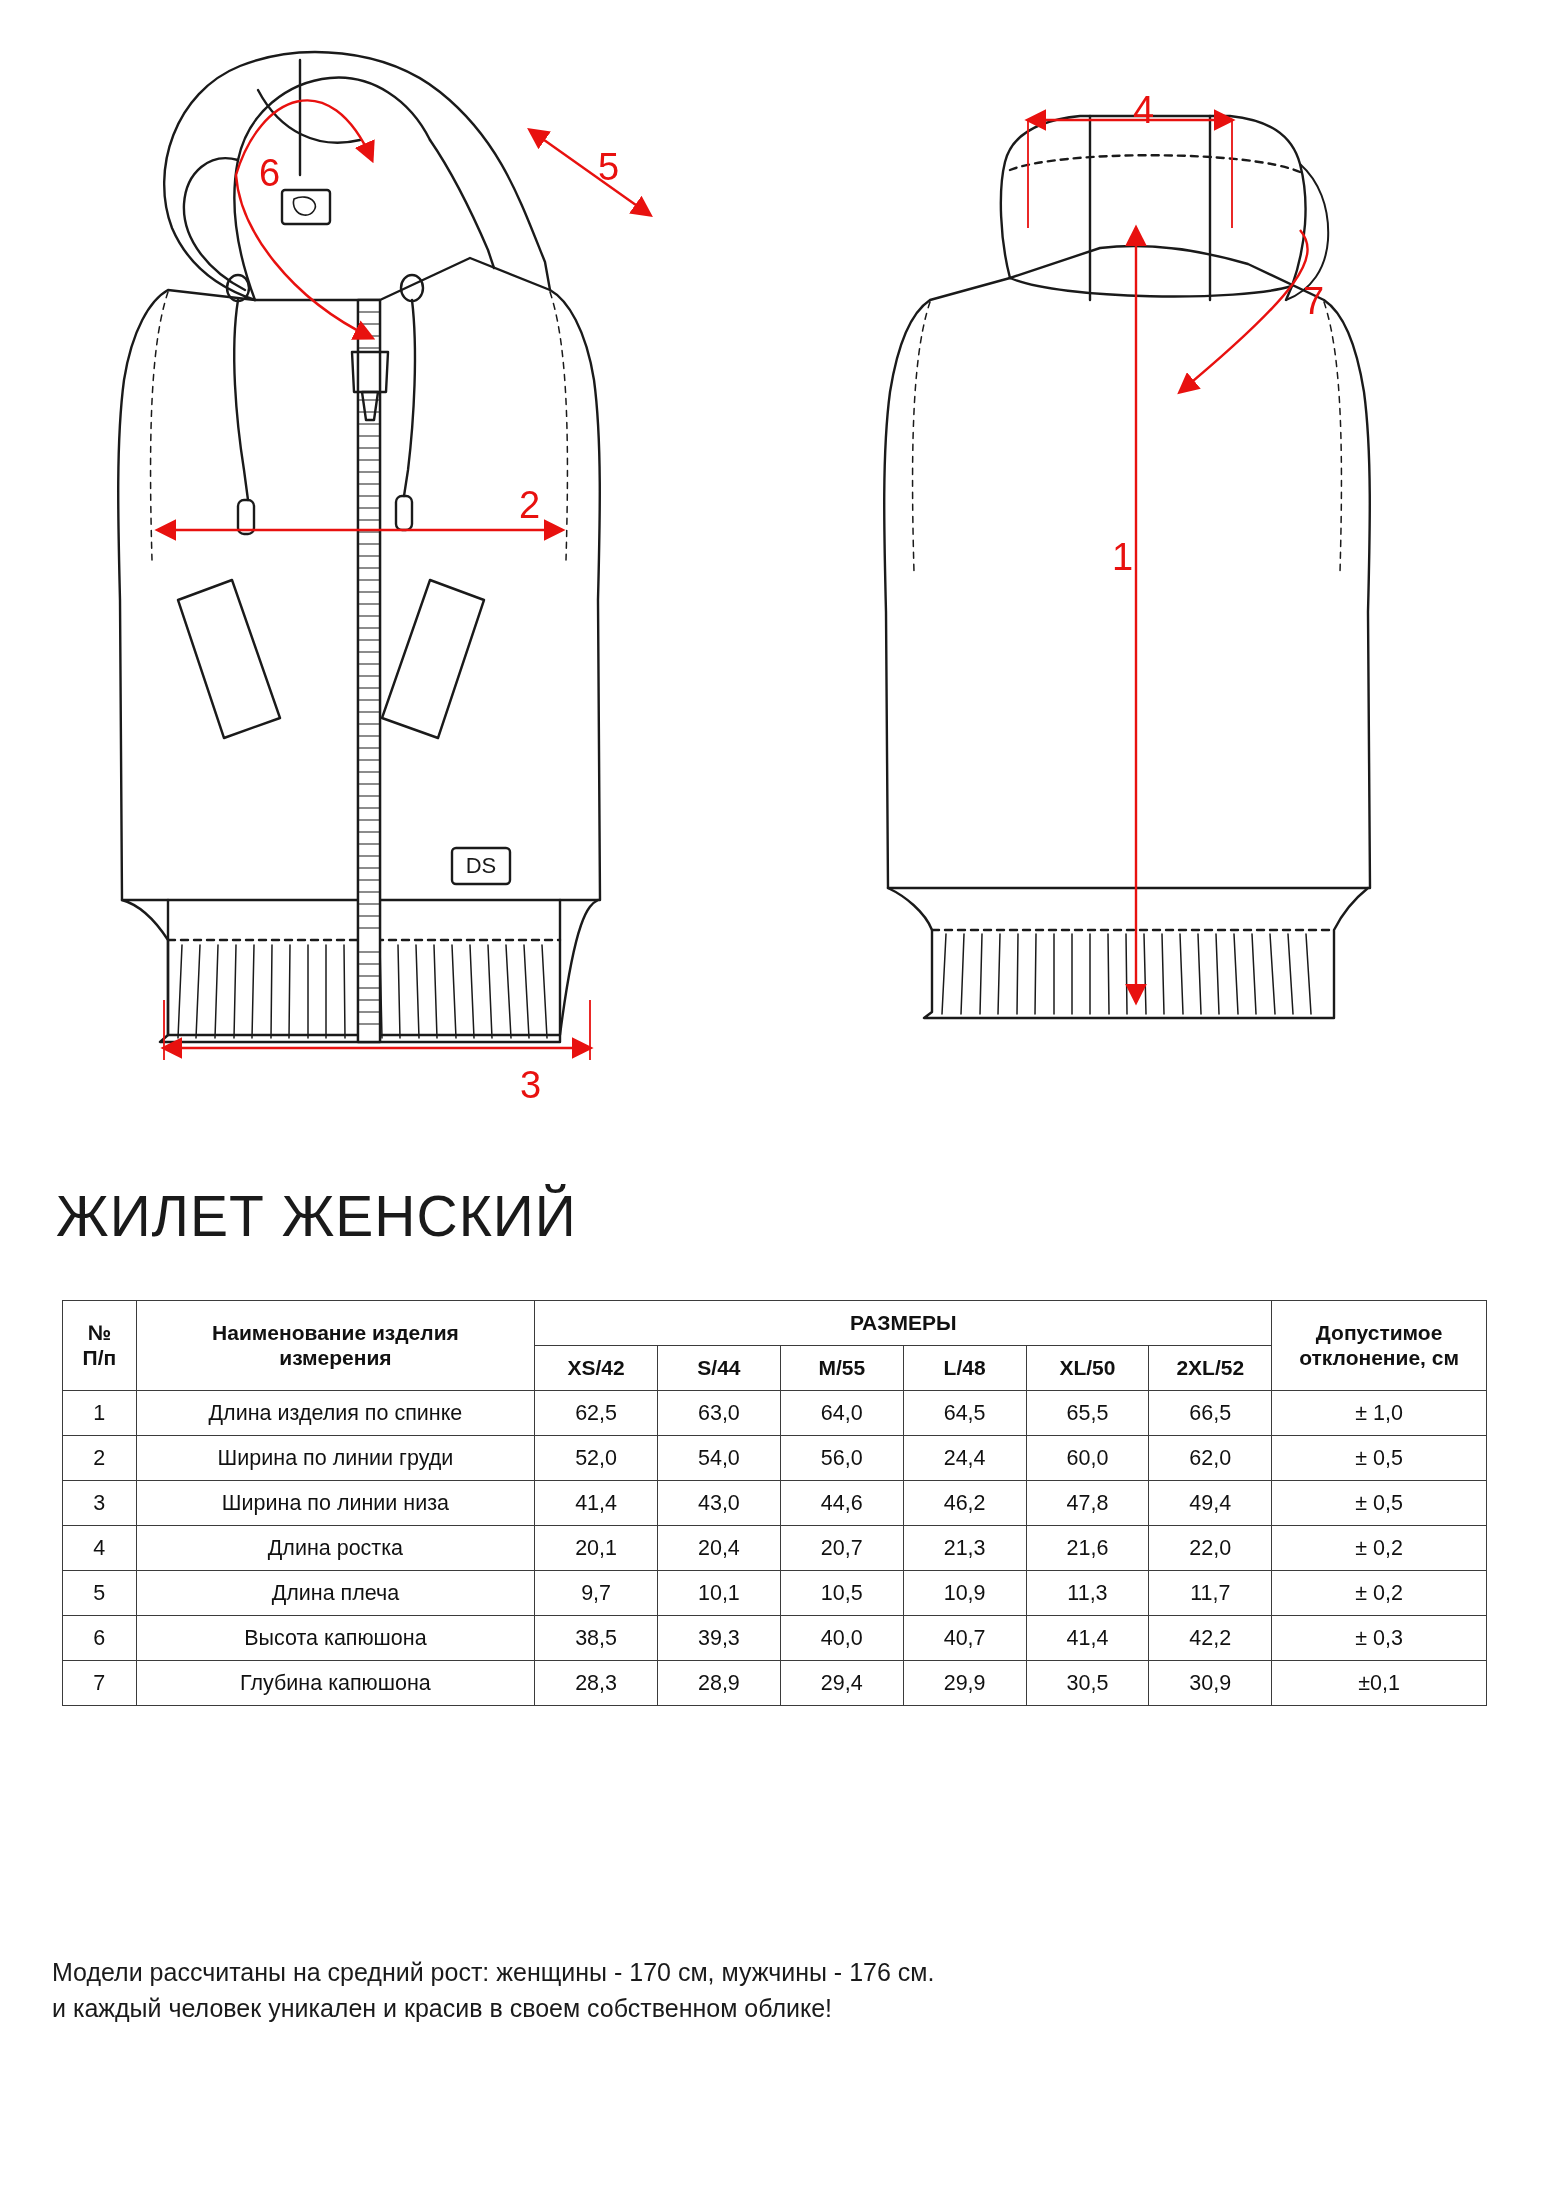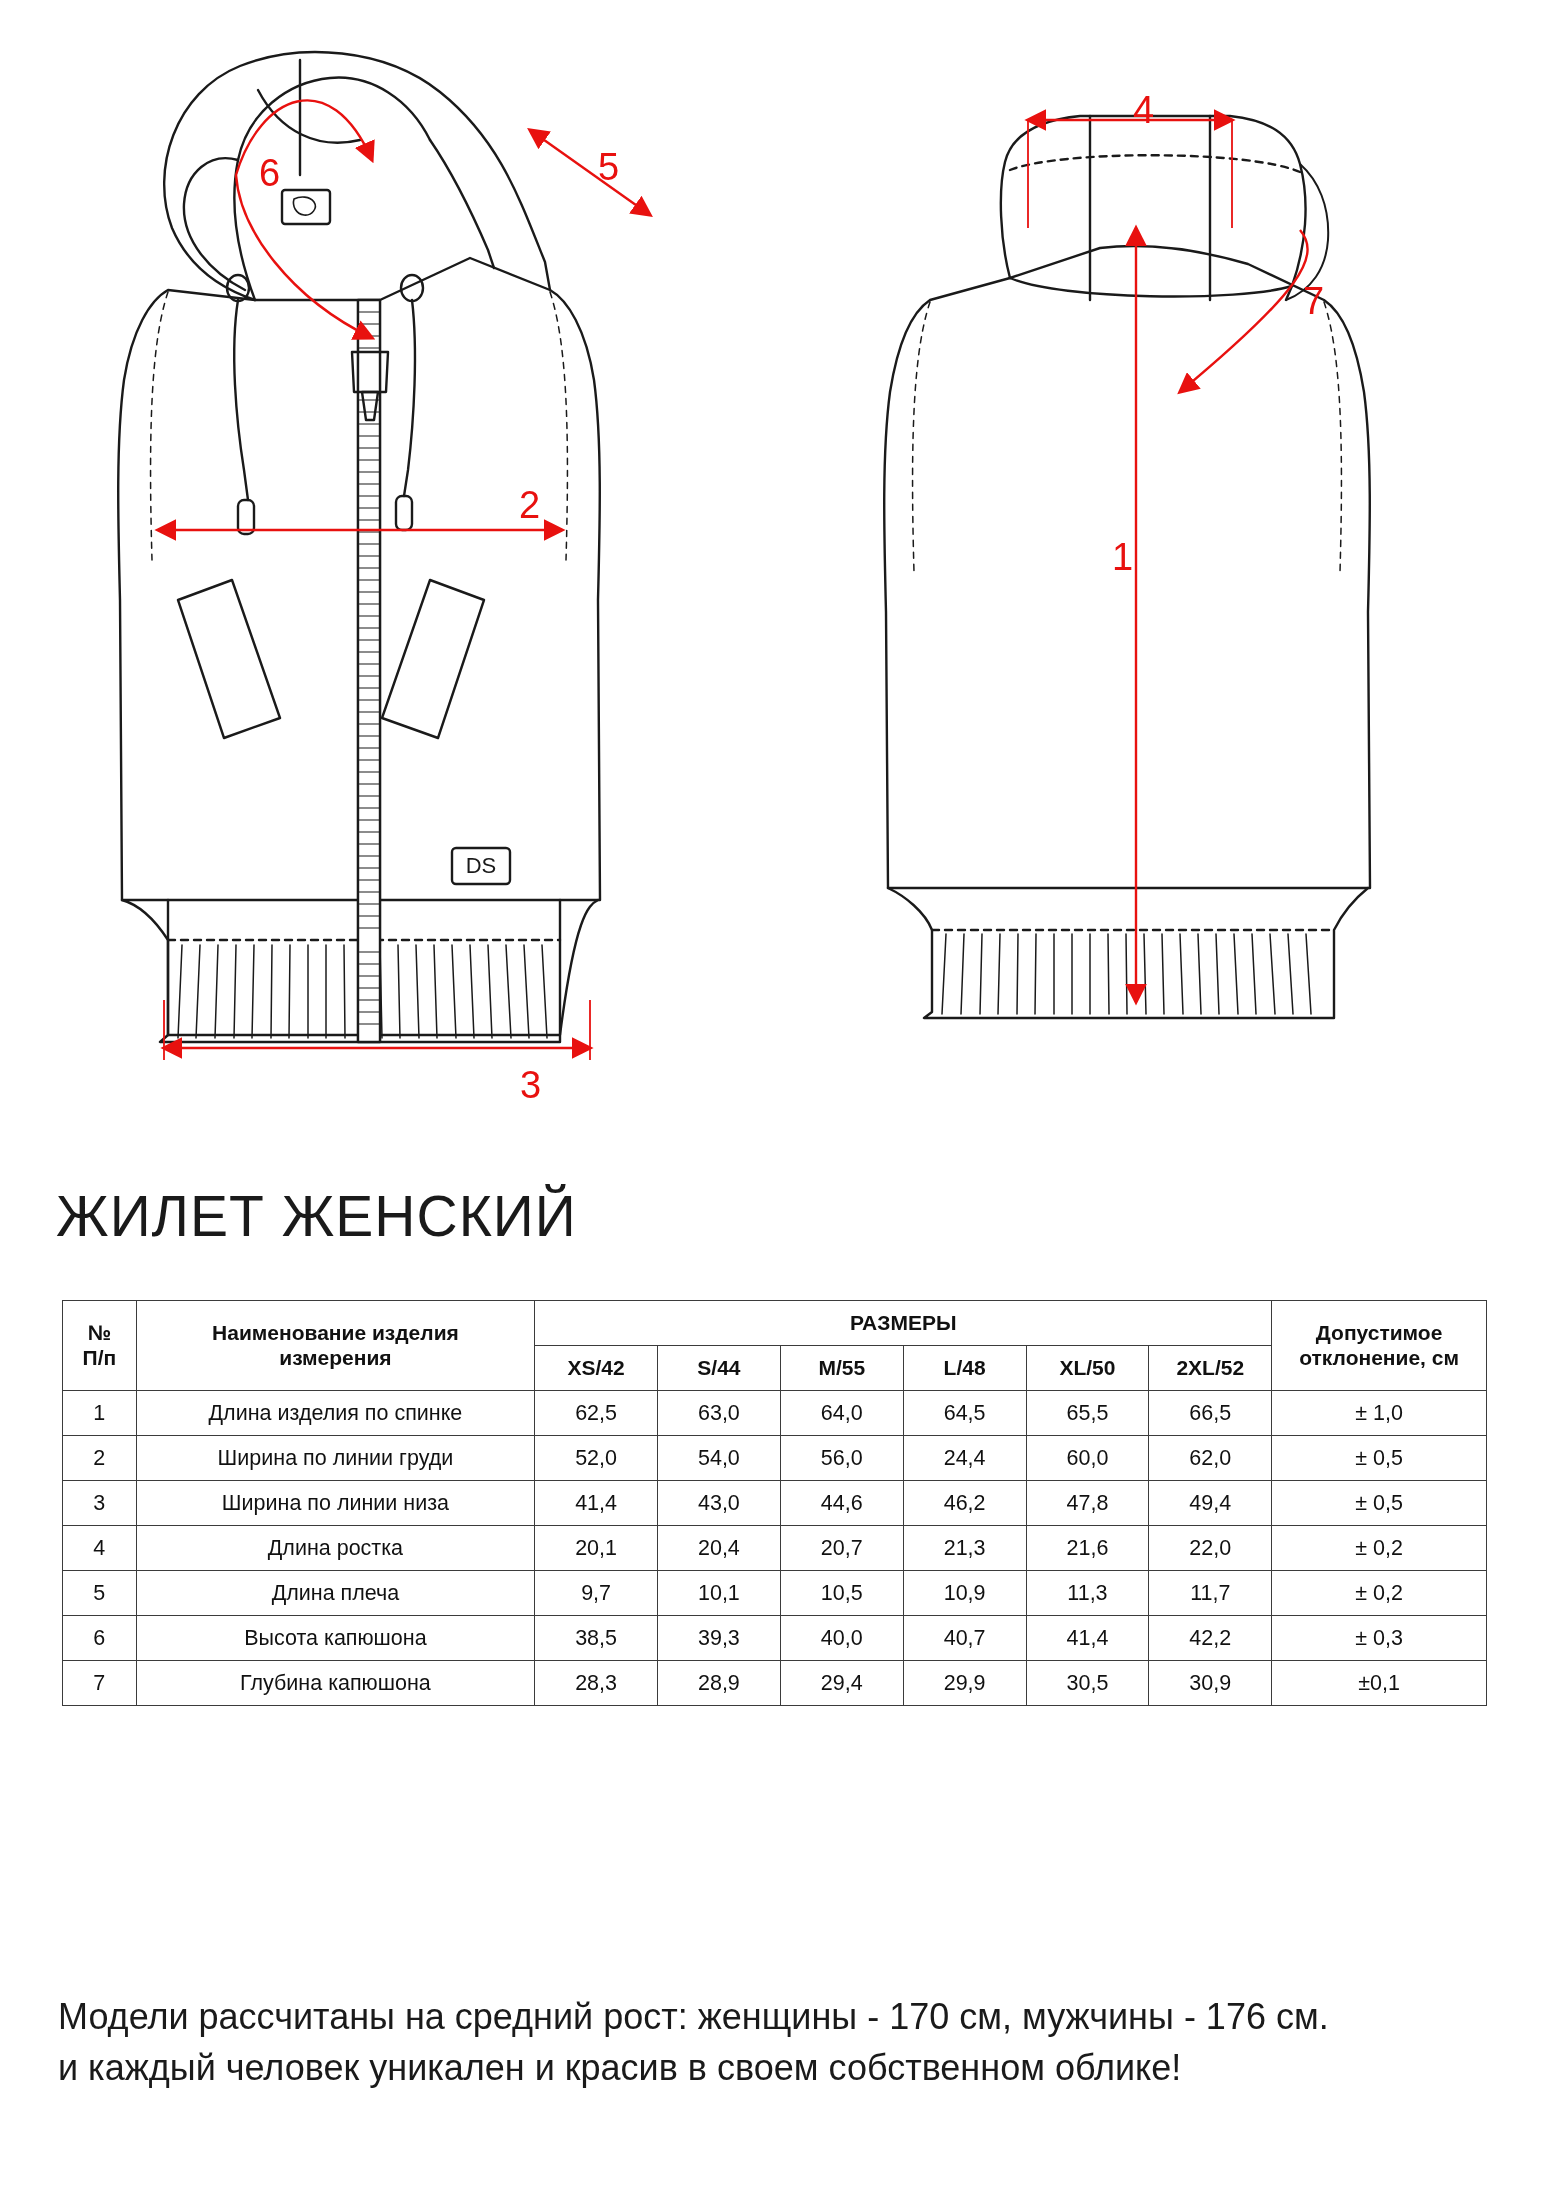--- a/index.html
+++ b/index.html
@@ -92,27 +92,26 @@
   td.cell-size { width: 114px; }
   td.cell-dev {
     width: 200px;
     font-weight: bold;
   }
   .thead-sizes-group { font-weight: bold; margin-top: 8px; }
 
   
   .footer-note {
     position: absolute;
-    left: 58px;
+    left: 52px;
     top: 1955px;
     width: 1430px;
-    font-size: 36px;
+    font-size: 25px;
     line-height: 1.42;
     color: #1a1a1a;
-    margin-top: 36px;
   }
   .footer-note div { white-space: nowrap; }
 </style>
 </head>
 <body>
 
 <div class="page">
 
   <div class="drawing-area">
     <svg width="1542" height="1150" viewBox="0 0 1542 1150" xmlns="http://www.w3.org/2000/svg">

